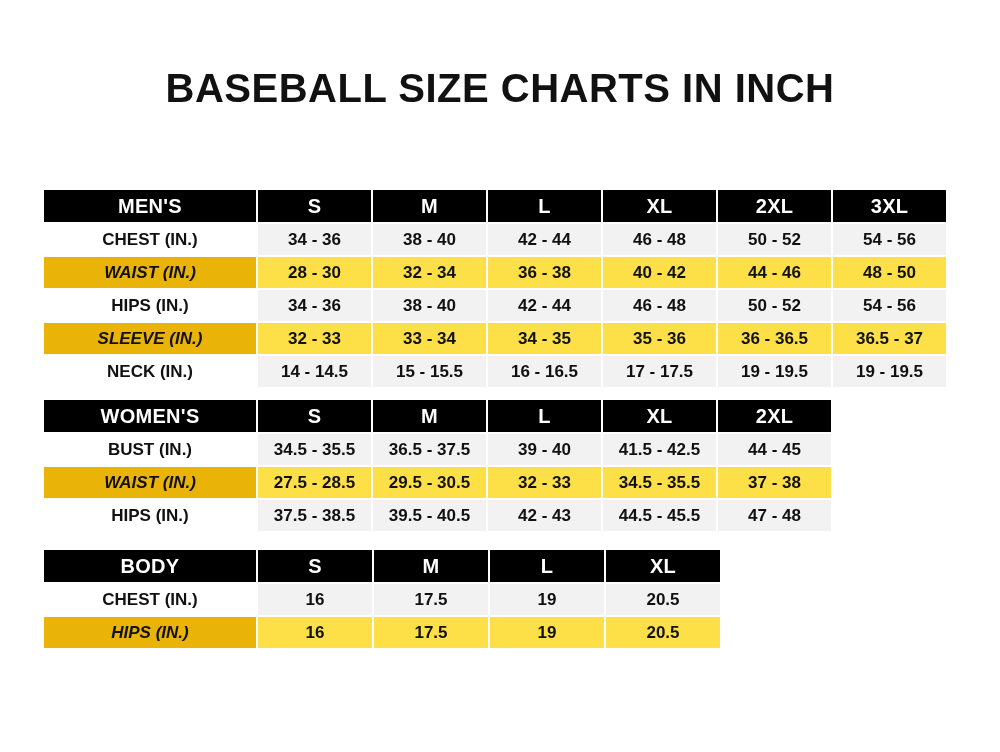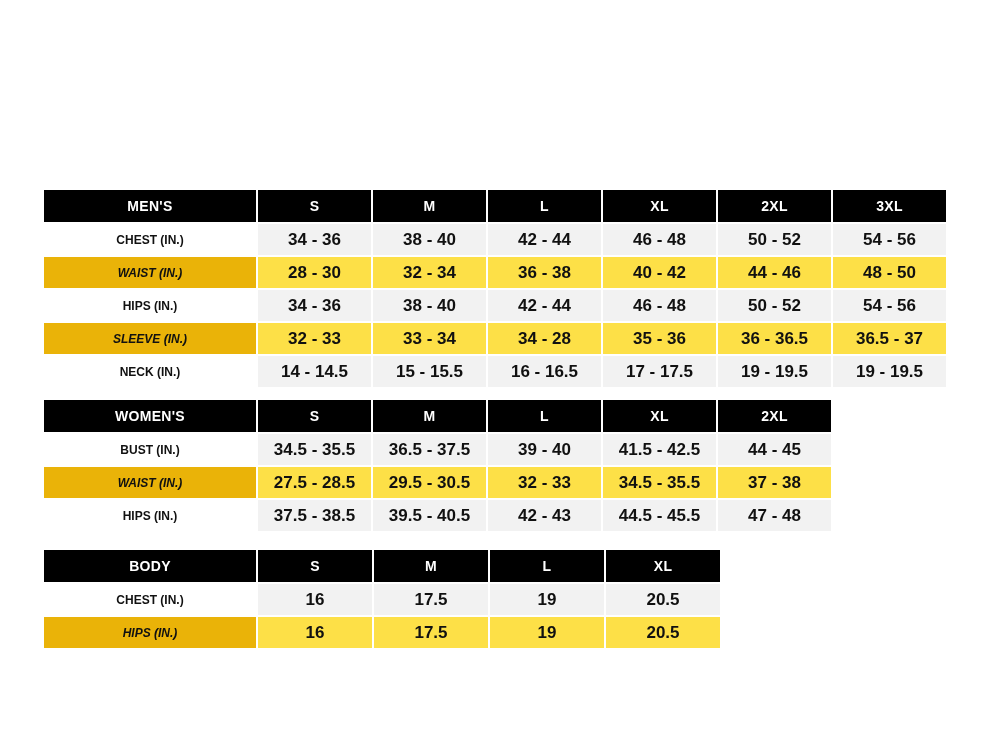--- a/index.html
+++ b/index.html
@@ -42,34 +42,34 @@
     font-weight: bold;
     font-size: 17px;
     padding: 0;
     height: 31px;
     color: #111111;
     background: #f2f2f2;
   }
   .chart thead th {
     background: #000000;
     color: #ffffff;
-    font-size: 14px;
+    font-size: 20px;
     height: 32px;
     letter-spacing: 0.3px;
   }
   .chart thead th.rowhead {
     text-align: center;
   }
   .chart tbody tr.alt td {
     background: #fde047;
   }
   .chart tbody td.rowlabel {
     background: #ffffff;
     text-align: center;
-    font-size: 12px;
+    font-size: 17px;
   }
   .chart tbody tr.alt td.rowlabel {
     background: #eab308;
     font-style: italic;
   }
 
   
   #mens-chart {
     top: 188px;
     left: 42px;
@@ -94,20 +94,21 @@
     width: 678px;
   }
   #youth-chart col.c0 { width: 214px; }
   #youth-chart col.cx { width: 116px; }
 </style>
 </head>
 <body>
 
 <div class="page">
 
+  <div class="title">BASEBALL SIZE CHARTS IN INCH</div>
 
   <table class="chart" id="mens-chart">
     <colgroup>
       <col class="c0">
         <col class="cx">
         <col class="cx">
         <col class="cx">
         <col class="cx">
         <col class="cx">
         <col class="cx">
@@ -148,21 +149,21 @@
         <td>38 - 40</td>
         <td>42 - 44</td>
         <td>46 - 48</td>
         <td>50 - 52</td>
         <td>54 - 56</td>
       </tr>
       <tr class="alt">
         <td class="rowlabel">SLEEVE (IN.)</td>
         <td>32 - 33</td>
         <td>33 - 34</td>
-        <td>34 - 28</td>
+        <td>34 - 35</td>
         <td>35 - 36</td>
         <td>36 - 36.5</td>
         <td>36.5 - 37</td>
       </tr>
       <tr>
         <td class="rowlabel">NECK (IN.)</td>
         <td>14 - 14.5</td>
         <td>15 - 15.5</td>
         <td>16 - 16.5</td>
         <td>17 - 17.5</td>

